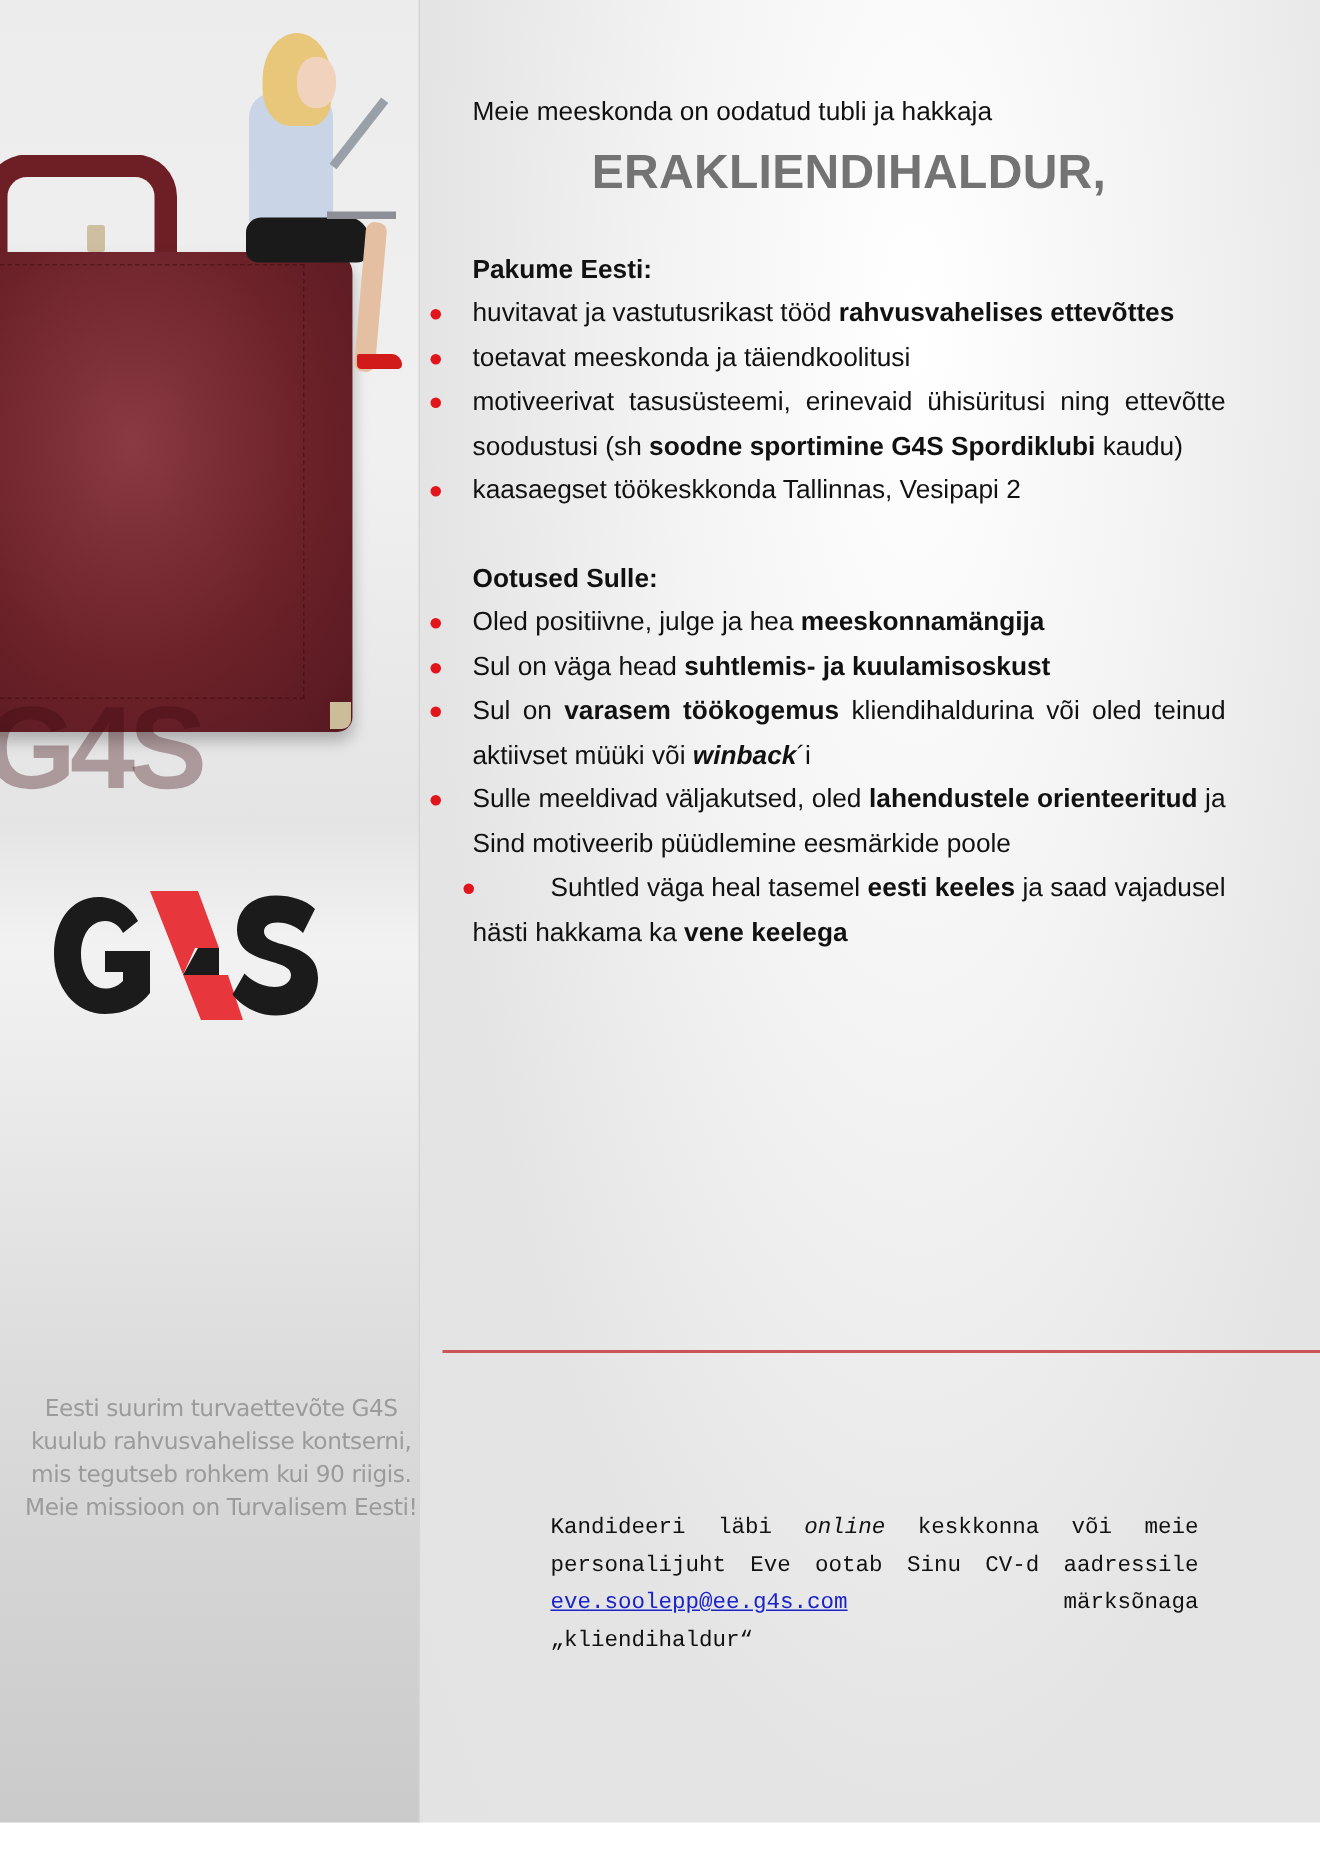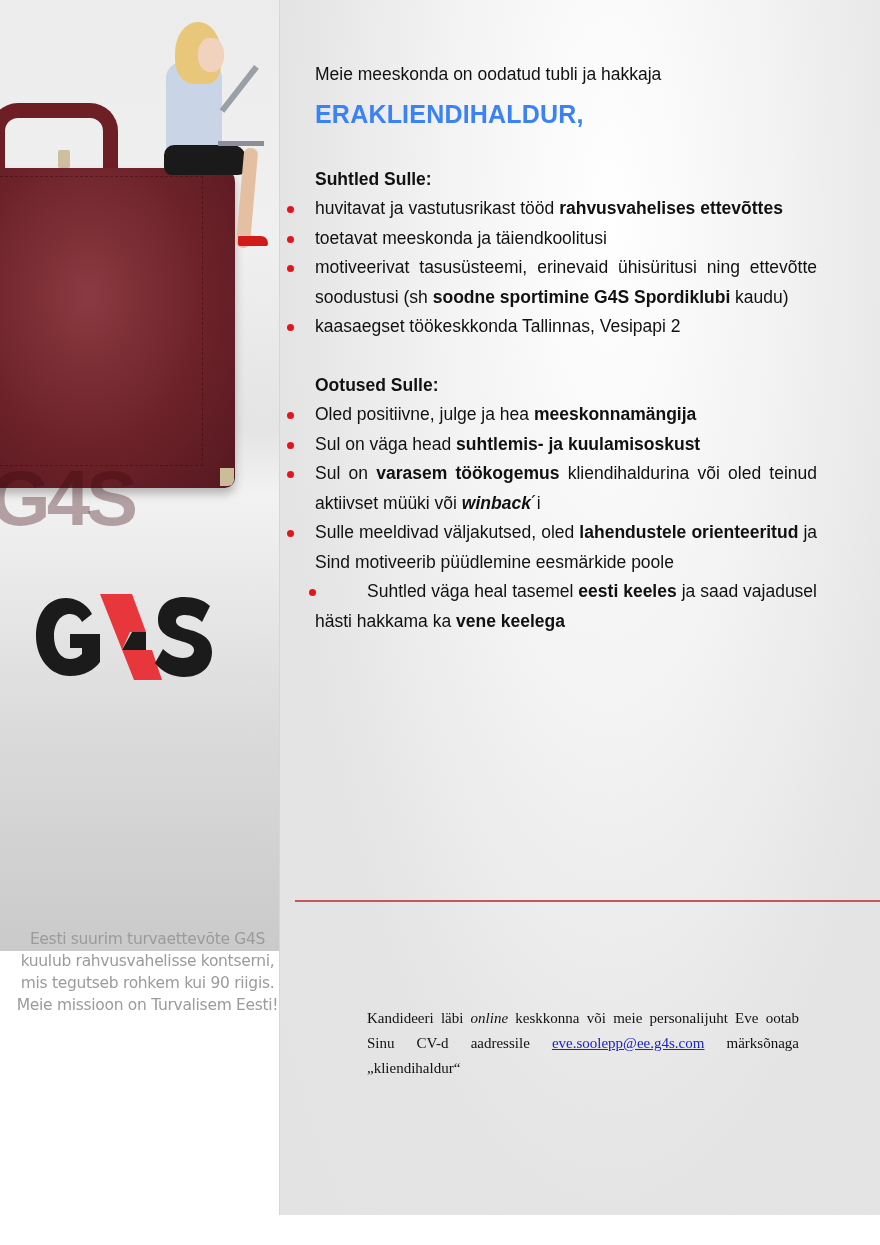--- a/index.html
+++ b/index.html
@@ -1,19 +1,19 @@
 <!DOCTYPE html>
 <html><head>
 <meta charset="utf-8">
 <style>
   html, body { margin:0; padding:0; }
   body { width:880px; height:1245px; background:#ffffff; position:relative; overflow:hidden;
          font-family:"Liberation Sans", sans-serif; }
   .page { position:absolute; left:0; top:0; width:880px; height:1215px; }
-  .left-panel { position:absolute; left:0; top:0; width:280px; height:951px;
+  .left-panel { position:absolute; left:0; top:0; width:280px; height:1215px;
       background:linear-gradient(180deg,#ececec 0%,#f0f0f0 25%,#e4e4e4 45%,#f2f2f2 52%,#dcdcdc 75%,#cacaca 100%); }
   .right-panel { position:absolute; left:280px; top:0; width:600px; height:1215px;
       background:radial-gradient(ellipse at 55% 18%, #ffffff 0%, #f3f3f3 35%, #e4e4e4 70%, #e3e3e3 100%); }
   .edge-line { position:absolute; left:279px; top:0; width:1px; height:1215px; background:#d6d6d6; }
 
   
   .bc-handle { position:absolute; left:-10px; top:103px; width:98px; height:64px;
       border:15px solid #6e1f26; border-bottom:none; border-radius:28px 28px 0 0; }
   .bc-clip { position:absolute; top:150px; width:12px; height:18px; background:#cdbf9f; border-radius:2px; }
   .bc-body { position:absolute; left:-10px; top:168px; width:245px; height:320px;
@@ -36,32 +36,32 @@
 
   
   .g4s-logo { position:absolute; left:34px; top:592px; width:182px; height:90px; }
 
   .tagline { position:absolute; left:10px; top:928px; width:275px; text-align:center;
       color:#9b9b9b; font-size:15.5px; line-height:22px; font-family:"DejaVu Sans", sans-serif; letter-spacing:-0.3px; }
 
   .content { position:absolute; left:315px; top:60px; width:502px; color:#111; font-size:17.5px; line-height:29.5px;
       font-family:"Liberation Sans", sans-serif; }
   .intro { margin:0; }
-  .headline { color:#3b82f6; font-weight:bold; font-size:25px; line-height:44px; margin:2px 0 3px 0; letter-spacing:0.2px; }
+  .headline { color:#737373; font-weight:bold; font-size:32px; line-height:44px; margin:2px 0 3px 0; letter-spacing:0.2px;text-align:center; }
   .justify { text-align:justify; text-align-last:left; margin:0; }
   .section-title { font-weight:bold; margin:29px 0 0 0; }
   ul.bullets { list-style:none; margin:0; padding:0; }
   ul.bullets li { position:relative; text-align:justify; }
   ul.bullets li::before { content:""; position:absolute; left:-28px; top:12px; width:7px; height:7px; border-radius:50%; background:#e2141c; }
   ul.bullets li.indent-bullet::before { left:-6px; }
   ul.bullets li.indent-bullet .lead { padding-left:52px; }
   b { font-weight:bold; }
   .divider { position:absolute; left:295px; top:900px; width:585px; height:2px; background:#c9555a; }
   .apply { position:absolute; left:367px; top:1006px; width:432px; font-size:15px; line-height:25px; color:#111;
-      text-align:justify; text-align-last:left; font-family:Liberation Serif, serif; }
+      text-align:justify; text-align-last:left; font-family:Liberation Mono, monospace; }
   .apply a { color:#1a22c8; text-decoration:underline; }
 </style>
 </head>
 <body>
 
 <div class="page">
   <div class="left-panel">
 
     <div>
       <div class="bc-handle"></div>
@@ -97,21 +97,21 @@
     </div>
   </div>
 
   <div class="right-panel"></div>
   <div class="edge-line"></div>
 
   <div class="content">
     <p class="intro">Meie meeskonda on oodatud tubli ja hakkaja</p>
     <div class="headline">ERAKLIENDIHALDUR,</div>
 
-    <div class="section-title">Suhtled Sulle:</div>
+    <div class="section-title">Pakume Eesti:</div>
     <ul class="bullets">
       <li><span>huvitavat ja vastutusrikast tööd </span><b>rahvusvahelises ettevõttes</b></li>
       <li><span>toetavat meeskonda ja täiendkoolitusi</span></li>
       <li><span>motiveerivat tasusüsteemi, erinevaid ühisüritusi ning ettevõtte soodustusi (sh </span><b>soodne sportimine G4S Spordiklubi</b><span> kaudu)</span></li>
       <li><span>kaasaegset töökeskkonda Tallinnas, Vesipapi 2</span></li>
     </ul>
 
     <div class="section-title">Ootused Sulle:</div>
     <ul class="bullets">
       <li><span>Oled positiivne, julge ja hea </span><b>meeskonnamängija</b></li>

